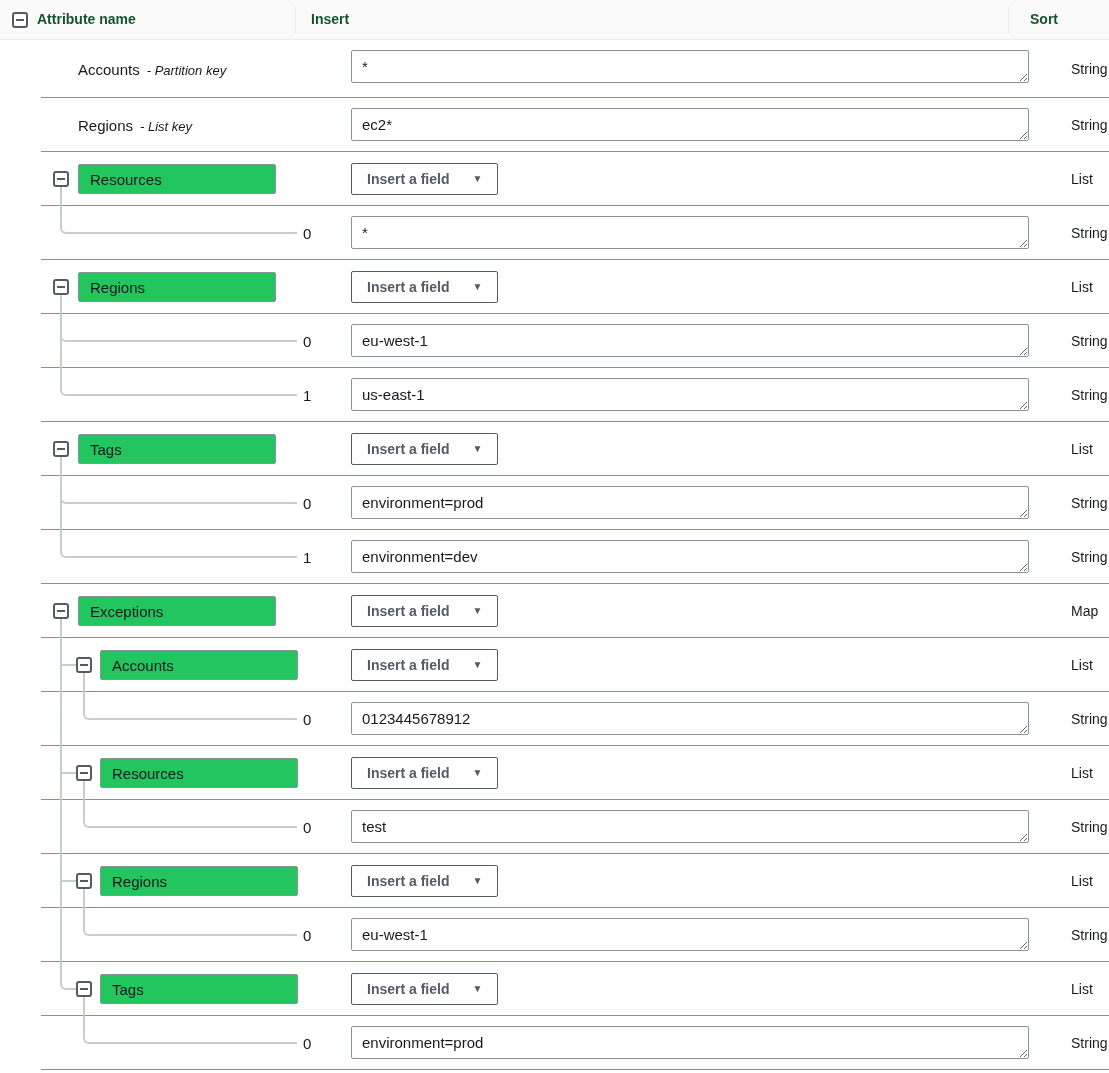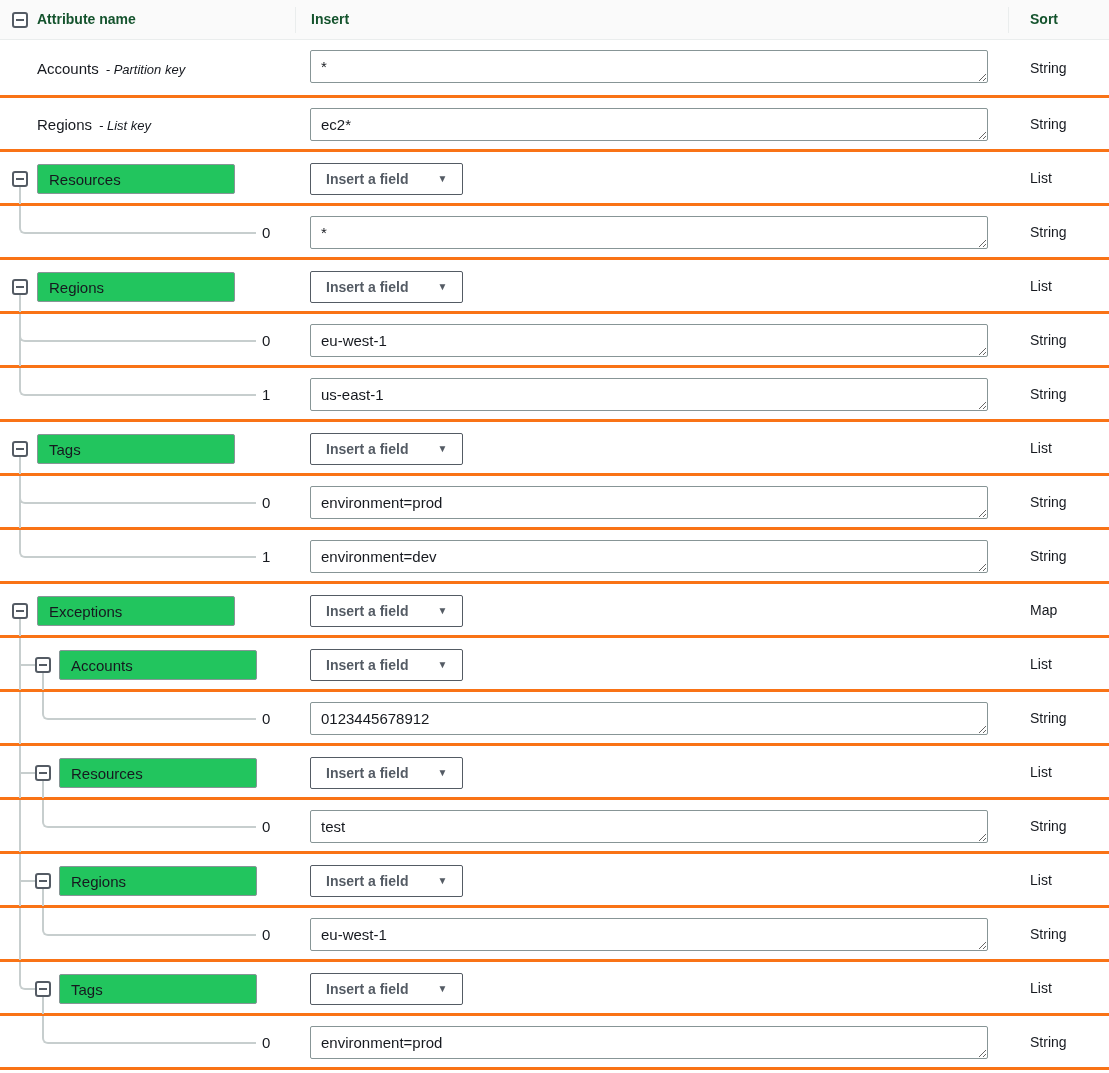--- a/index.html
+++ b/index.html
@@ -7,42 +7,42 @@
   .wrap { width:1109px; height:1073px; position:relative; background:#fff; overflow:hidden; }
 
   
   .hdr { position:relative; height:40px; background:#fafafa; border-bottom:1px solid #eaeded; box-sizing:border-box; }
   .h-label { position:absolute; top:0; line-height:39px; font-weight:bold; font-size:14px; color:#14532d; }
   .h-attr { left:37px; } .h-val { left:311px; } .h-type { left:1030px; }
   .hsep { position:absolute; top:7px; height:26px; width:1px; background:#eaeded; }
   .hsep1 { left:295px; } .hsep2 { left:1008px; }
 
   
-  .row { position:relative; height:54px; border-bottom:3px solid #f97316; box-sizing:border-box; }
+  .row { position:relative; height:54px; border-bottom:1px solid #f97316; box-sizing:border-box;margin-left:41px; }
   .row.tall { height:58px; }
   .cell-name { position:absolute; left:0; top:0; height:100%; width:310px; }
   .cell-value { position:absolute; left:310px; top:0; height:100%; width:678px; }
   .cell-type { position:absolute; left:1030px; top:0; height:100%; display:flex; align-items:center; font-size:14px; }
 
   
   .keyname { position:absolute; left:37px; top:50%; transform:translateY(-50%); font-size:15px; white-space:nowrap; }
   .keymod { font-style:italic; font-size:13px; margin-left:7px; }
 
   
   .toggle { position:absolute; width:16px; height:16px; box-sizing:border-box; border:2px solid #545b64; border-radius:3px; background:#fff; top:19px; cursor:pointer; z-index:3; padding:0; }
   .toggle::after { content:""; position:absolute; left:2px; right:2px; top:50%; margin-top:-1px; height:2px; background:#545b64; }
   .toggle.l0 { left:12px; } .toggle.l1 { left:35px; }
   .toggle.hd { top:12px; left:12px; }
 
   
   .name-input { position:absolute; top:12px; height:30px; width:198px; box-sizing:border-box; border:1px solid #879596; border-radius:2px; background:#22c55e; font-family:"Liberation Sans",sans-serif; font-size:15px; color:#16191f; padding:0 11px; }
   .name-input.l0 { left:37px; } .name-input.l1 { left:59px; }
 
   
-  .insert-btn { position:absolute; left:0; top:11px; height:32px; box-sizing:border-box; padding:0 15px; background:#fff; border:1px solid #545b64; border-radius:2px; display:flex; align-items:center; gap:29px; cursor:pointer; font-family:"Liberation Sans",sans-serif; }
+  .insert-btn { position:absolute; left:0; top:11px; height:32px; box-sizing:border-box; padding:0 15px; background:#fff; border:1px solid #545b64; border-radius:2px; display:flex; align-items:center; gap:23px; cursor:pointer; font-family:"Liberation Sans",sans-serif; }
   .insert-btn .lbl { font-weight:bold; font-size:14px; color:#545b64; }
   .insert-btn .caret { font-size:10px; color:#545b64; line-height:1; }
 
   
   .val-ta { position:absolute; left:0; top:10px; width:678px; height:33px; box-sizing:border-box; border:1px solid #879596; border-radius:2px; background:#fff; font-family:"Liberation Sans",sans-serif; font-size:15px; color:#16191f; padding:6px 10px; resize:both; overflow:hidden; line-height:19px; }
 
   
   .idx { position:absolute; left:262px; top:50%; transform:translateY(-50%); font-size:15px; }
 
   

